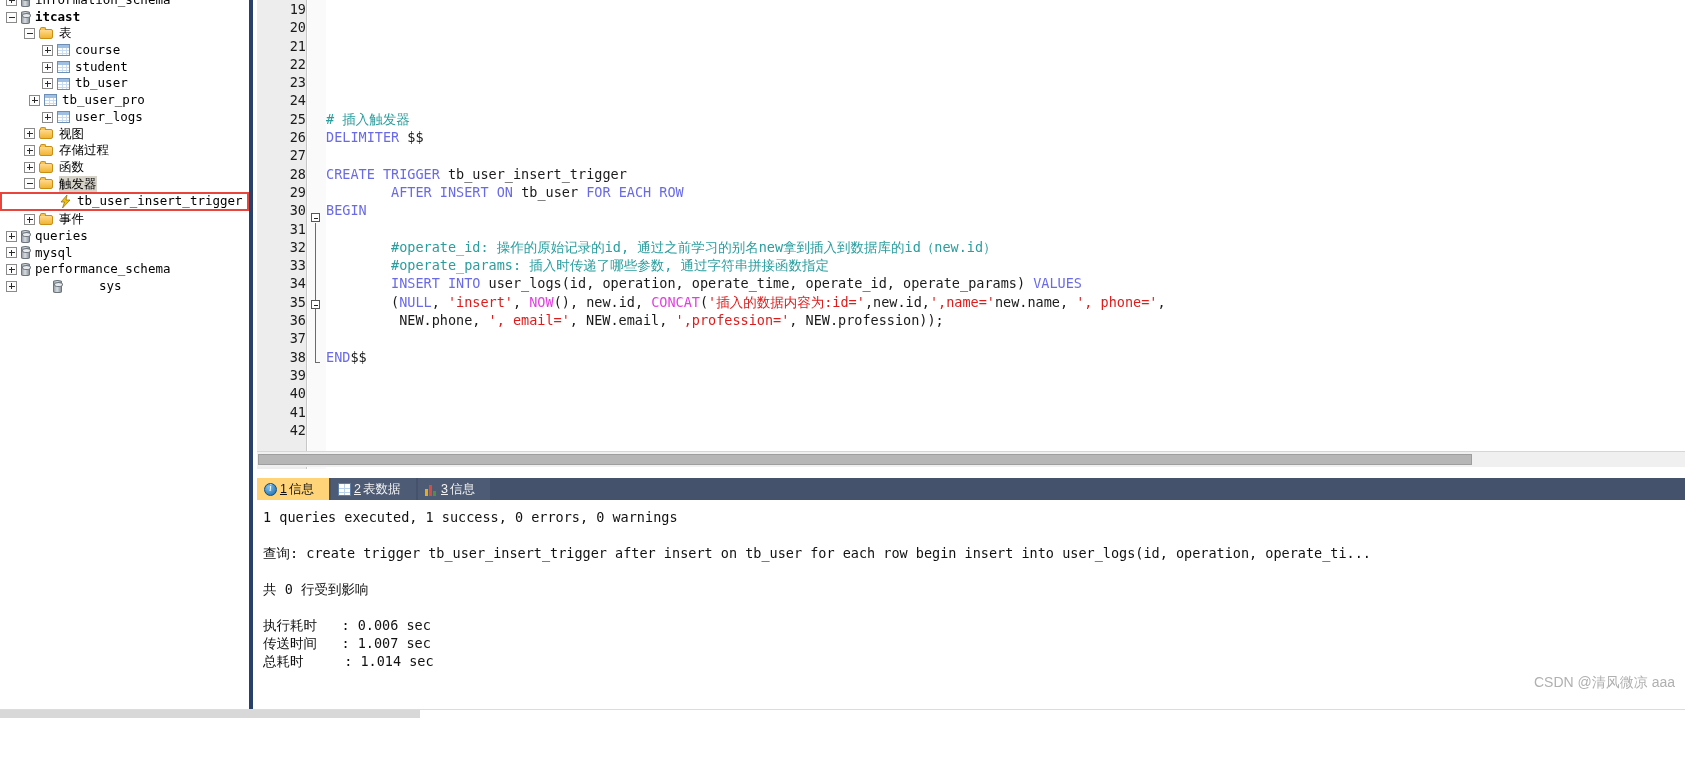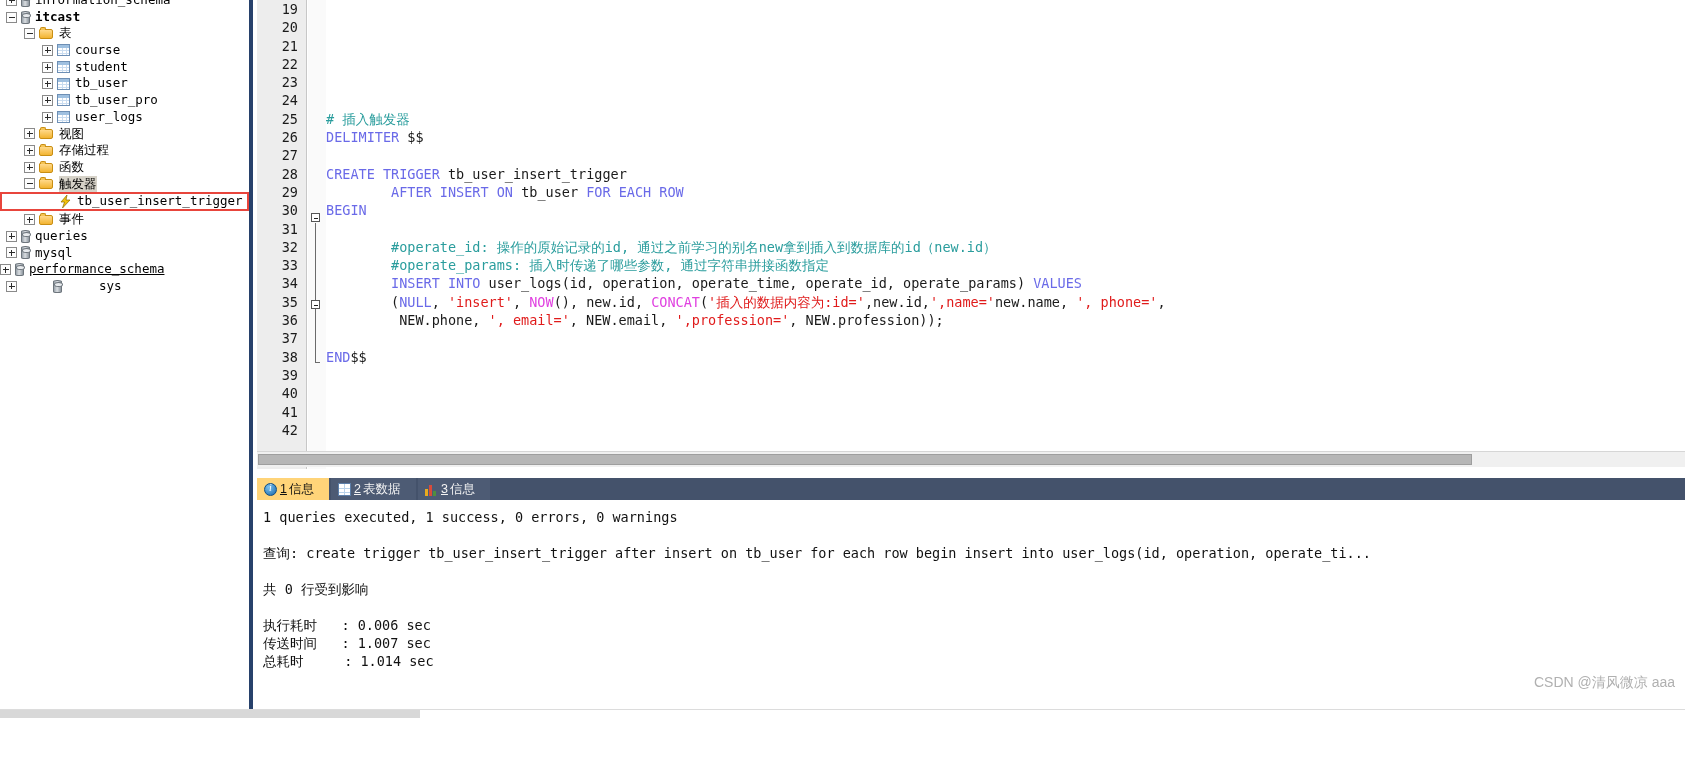--- a/index.html
+++ b/index.html
@@ -150,21 +150,20 @@
     position: absolute;
     left: 4px; top: 0;
     width: 50px; height: 469px;
     background: #ededed;
     border-right: 1px solid #c7c7c7;
     font-family: "DejaVu Sans Mono", "Liberation Mono", monospace;
     font-size: 13.5px;
     color: #1a1a1a;
     text-align: right;
     box-sizing: border-box;
-    padding-right: 8px;
   }
   #gutter .ln { height: 18.3px; line-height: 18.3px; }
 
   #fold-col {
     position: absolute;
     left: 55px; top: 0;
     width: 18px; height: 469px;
     background: #fafafa;
   }
   .foldbox {
@@ -355,21 +354,21 @@
         </span>
         <span class="tlabel">student</span>
       </div>
       <div class="tnode" style="padding-left: 42px;">
         <span class="exp plus"></span>
         <span class="ico ico-table">
           <i></i>
         </span>
         <span class="tlabel">tb_user</span>
       </div>
-      <div class="tnode" style="padding-left: 42px;">
+      <div class="tnode" style="padding-left: 29px;">
         <span class="exp plus"></span>
         <span class="ico ico-table">
           <i></i>
         </span>
         <span class="tlabel">tb_user_pro</span>
       </div>
       <div class="tnode" style="padding-left: 42px;">
         <span class="exp plus"></span>
         <span class="ico ico-table">
           <i></i>
@@ -427,21 +426,21 @@
         </span>
         <span class="tlabel">queries</span>
       </div>
       <div class="tnode" style="padding-left: 6px;">
         <span class="exp plus"></span>
         <span class="ico ico-db">
           <i></i>
         </span>
         <span class="tlabel">mysql</span>
       </div>
-      <div class="tnode" style=" text-decoration: underline;">
+      <div class="tnode" style="padding-left: 6px;">
         <span class="exp plus"></span>
         <span class="ico ico-db">
           <i></i>
         </span>
         <span class="tlabel">performance_schema</span>
       </div>
       <div class="tnode" style="padding-left: 6px; gap: 32px;">
         <span class="exp plus"></span>
         <span class="ico ico-db">
           <i></i>

